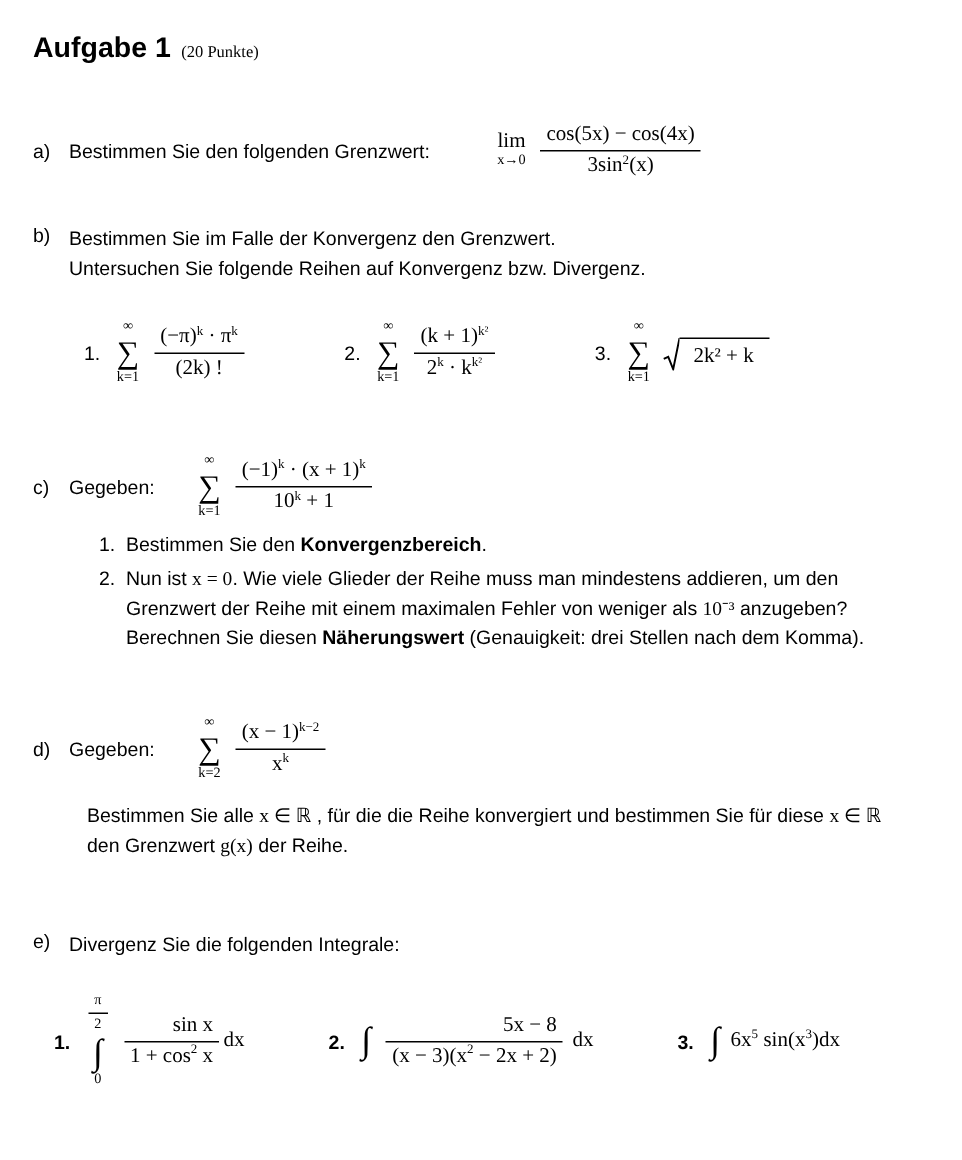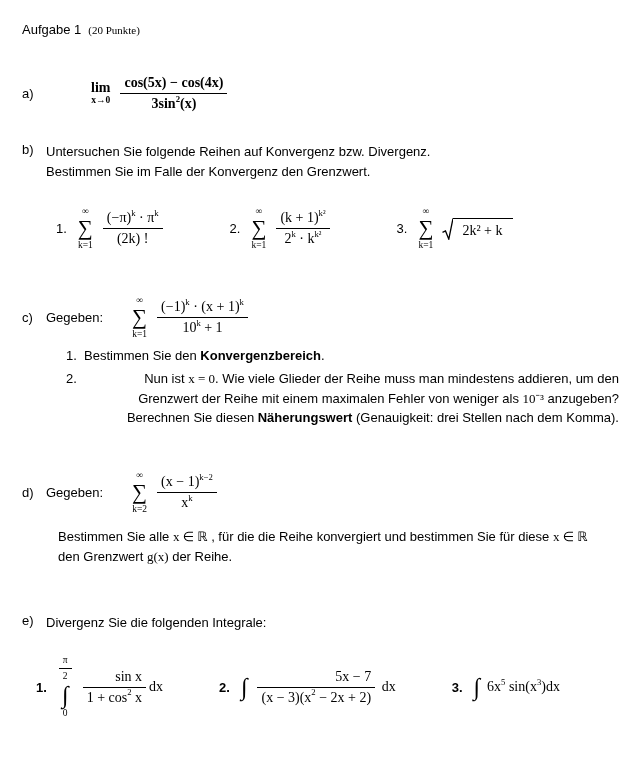--- a/index.html
+++ b/index.html
@@ -5,48 +5,48 @@
   html,body{margin:0;padding:0;}
   body{
     width:641px;height:773px;background:#fff;color:#000;
     font-family:"Liberation Sans",sans-serif;font-size:13px;
     overflow:hidden;
   }
   .page{box-sizing:border-box;height:100%;padding:22px 22px 0 22px;}
 
   
   .title{display:flex;align-items:baseline;gap:7px;}
-  .t-main{font-weight:normal;font-size:13px;}
+  .t-main{font-weight:bold;font-size:19px;}
   .t-pts{font-size:11px;font-family:Liberation Serif, serif;}
 
   
   .row-center{display:flex;align-items:center;}
   .lbl{flex:0 0 24px;}
   .hang{display:flex;}
   .hang-body{line-height:1.55;}
   .txt{line-height:1.5;}
 
   
   .sec-a{margin-top:38px;}
   .sec-b{margin-top:30px;}
   .b-items{display:flex;align-items:center;gap:64px;margin:24px 0 0 34px;}
   .sec-c{margin-top:44px;}
   .c-items{margin-top:6px;}
   .citem{display:flex;margin:4px 0 0 44px;line-height:1.5;}
   .citem .no{flex:0 0 18px;}
-  .para{max-width:540px;text-align:right;}
+  .para{max-width:540px;}
   .sec-d{margin-top:42px;}
   .d-runs{margin:12px 0 0 36px;max-width:552px;line-height:1.55;}
   .sec-e{margin-top:46px;}
   .e-items{display:flex;align-items:center;gap:56px;margin:22px 0 0 14px;}
   .item{display:flex;align-items:center;}
   .item .no{margin-right:8px;}
   .e-items .no{font-weight:bold;}
 
-  .fm-a{margin-left:42px;font-weight:bold;}
+  .fm-a{margin-left:42px;}
   .fm-c{margin-left:26px;}
   .fm-d{margin-left:26px;}
 
   
   .run-b{font-weight:bold;margin-top:20px;}
   .run-m{font-family:"Liberation Serif",serif;}
 
   
   .fm{font-family:"Liberation Serif",serif;font-size:14px;}
   .fm,.fm .row{display:inline-flex;align-items:center;}
@@ -69,31 +69,32 @@
 
 <div class="page">
 
   <div class="title">
     <span class="t-main">Aufgabe 1</span>
     <span class="t-pts">(20 Punkte)</span>
   </div>
 
   <div class="sec-a row-center">
     <span class="lbl">a)</span>
+    <span class="txt">Bestimmen Sie den folgenden Grenzwert:</span>
     <span class="fm fm-a">
         <span class="row"><span class="big bw"><span class="b-ab"></span><span class="b-op">lim</span><span class="b-be"><span>x→0</span></span></span><span class="frac"><span class="fr-n"><span class="row"><span>cos(5x) − cos(4x)</span></span></span><span class="fr-d"><span class="row"><span>3sin</span><span class="sup"><span>2</span></span><span>(x)</span></span></span></span></span>
       </span>
   </div>
 
   <div class="sec-b">
     <div class="hang">
       <span class="lbl">b)</span>
       <div class="hang-body">
+        <div>Bestimmen Sie im Falle der Konvergenz den Grenzwert.</div>
         <div>Untersuchen Sie folgende Reihen auf Konvergenz bzw. Divergenz.</div>
-        <div>Bestimmen Sie im Falle der Konvergenz den Grenzwert.</div>
       </div>
     </div>
     <div class="b-items">
       <div class="item">
         <span class="no">1.</span>
         <span class="fm">
             <span class="row"><span class="big bs"><span class="b-ab"><span>∞</span></span><span class="b-op">∑</span><span class="b-be"><span>k=1</span></span></span><span class="frac"><span class="fr-n"><span class="row"><span>(−π)</span><span class="sup"><span>k</span></span><span> · π</span><span class="sup"><span>k</span></span></span></span><span class="fr-d"><span class="row"><span>(2k) !</span></span></span></span></span>
           </span>
       </div>
       <div class="item">
@@ -152,21 +153,21 @@
     <div class="e-items">
       <div class="item">
         <span class="no">1.</span>
         <span class="fm">
             <span class="row"><span class="big bi"><span class="b-ab"><span class="frac"><span class="fr-n"><span class="row"><span>π</span></span></span><span class="fr-d"><span class="row"><span>2</span></span></span></span></span><span class="b-op">∫</span><span class="b-be"><span>0</span></span></span><span class="frac"><span class="fr-n"><span class="row"><span>sin x</span></span></span><span class="fr-d"><span class="row"><span>1 + cos</span><span class="sup"><span>2</span></span><span> x</span></span></span></span><span>dx</span></span>
           </span>
       </div>
       <div class="item">
         <span class="no">2.</span>
         <span class="fm">
-            <span class="row"><span class="big bi"><span class="b-ab"></span><span class="b-op">∫</span><span class="b-be"></span></span><span class="frac"><span class="fr-n"><span class="row"><span>5x − 7</span></span></span><span class="fr-d"><span class="row"><span>(x − 3)(x</span><span class="sup"><span>2</span></span><span> − 2x + 2)</span></span></span></span><span> dx</span></span>
+            <span class="row"><span class="big bi"><span class="b-ab"></span><span class="b-op">∫</span><span class="b-be"></span></span><span class="frac"><span class="fr-n"><span class="row"><span>5x − 8</span></span></span><span class="fr-d"><span class="row"><span>(x − 3)(x</span><span class="sup"><span>2</span></span><span> − 2x + 2)</span></span></span></span><span> dx</span></span>
           </span>
       </div>
       <div class="item">
         <span class="no">3.</span>
         <span class="fm">
             <span class="row"><span class="big bi"><span class="b-ab"></span><span class="b-op">∫</span><span class="b-be"></span></span><span>6x</span><span class="sup"><span>5</span></span><span> sin(x</span><span class="sup"><span>3</span></span><span>)dx</span></span>
           </span>
       </div>
     </div>
   </div>

